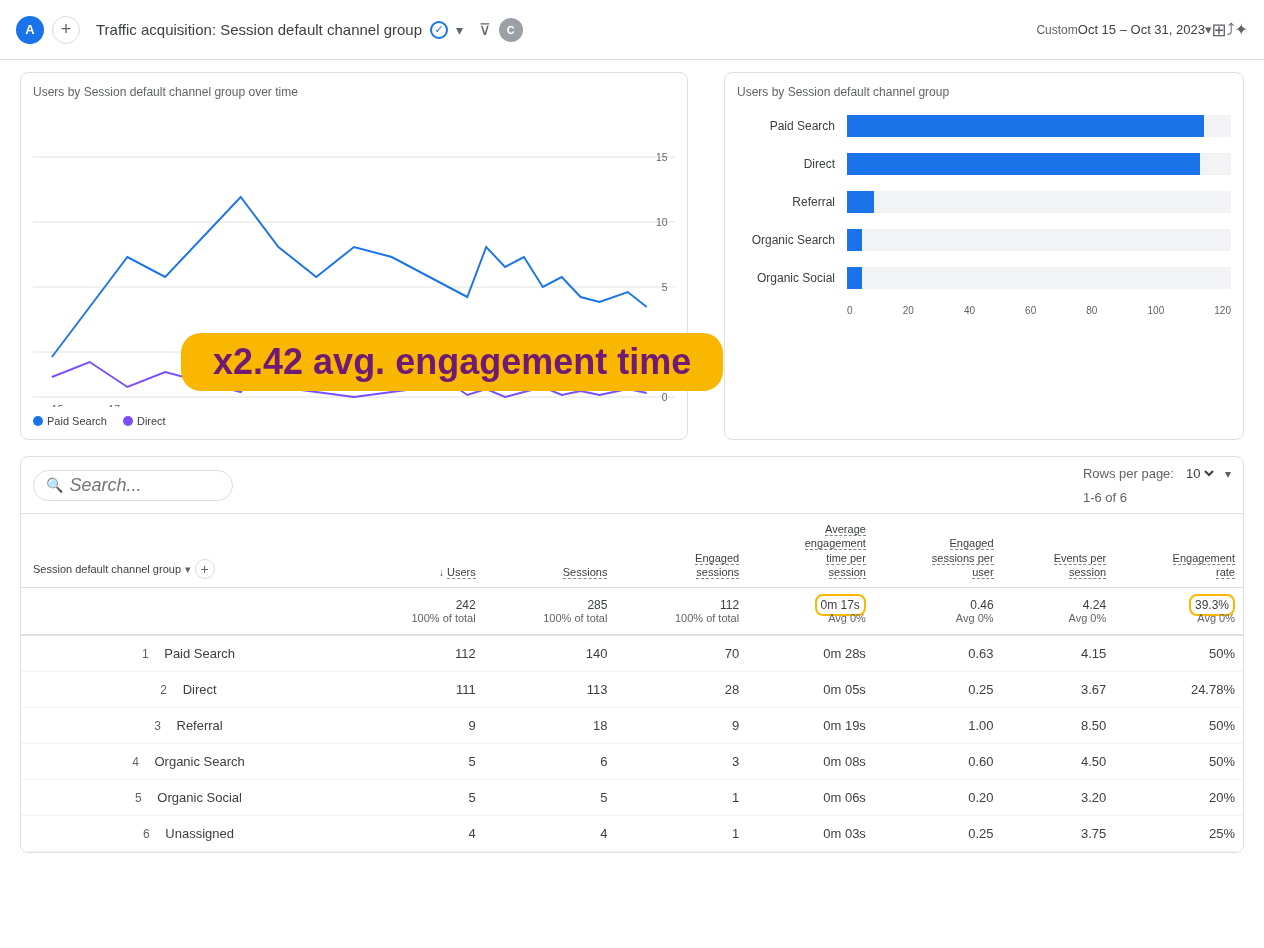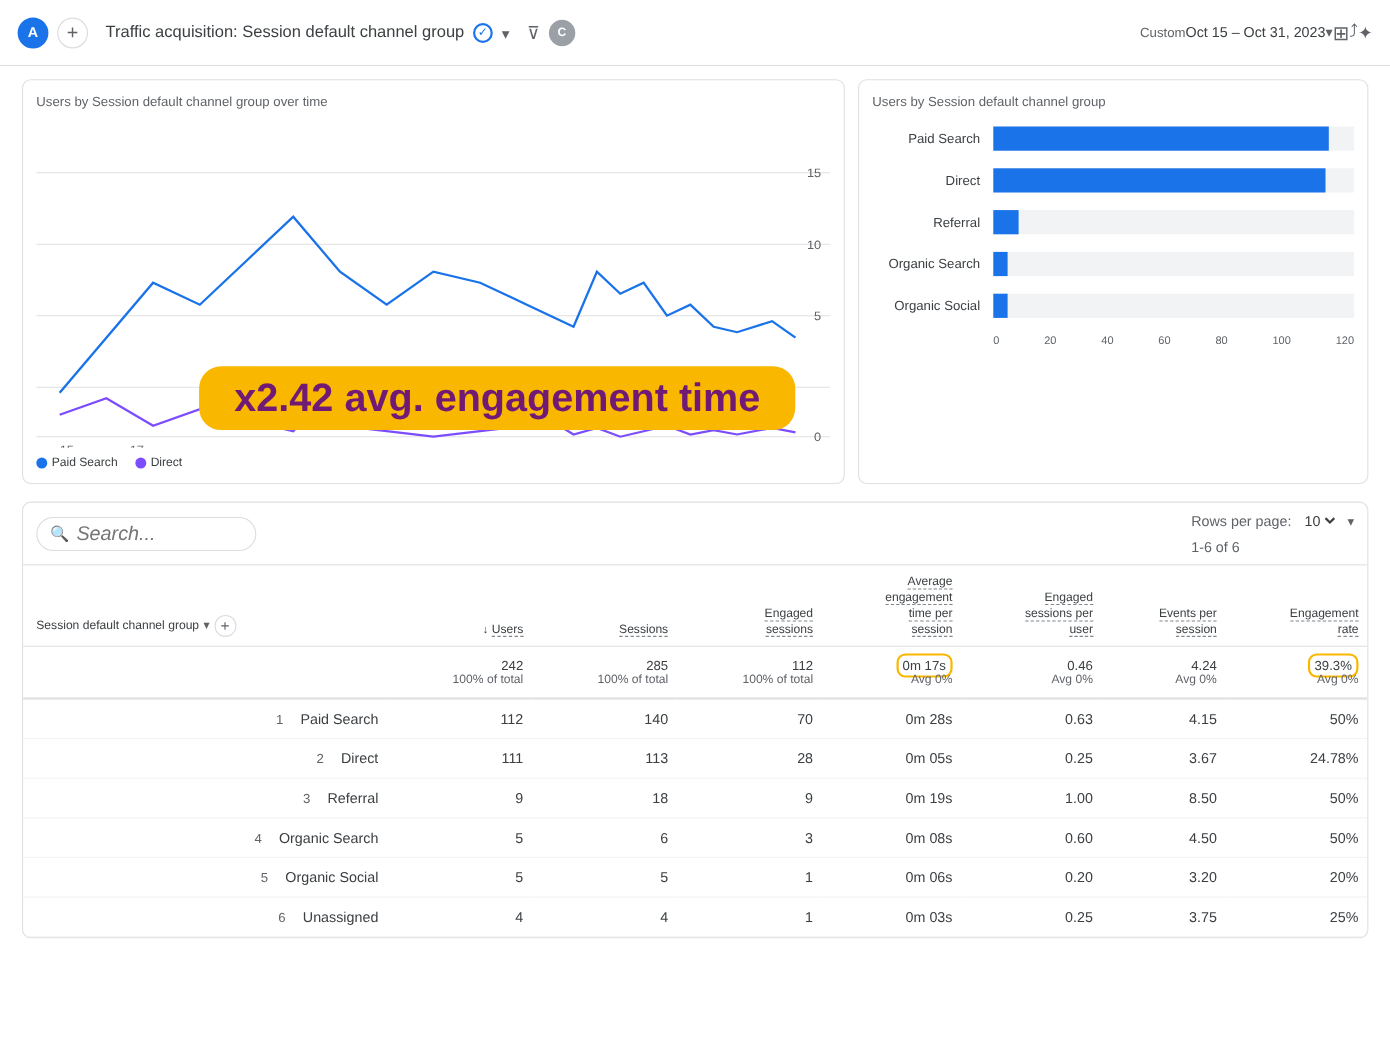--- a/index.html
+++ b/index.html
@@ -11,23 +11,23 @@
     .add-btn { width: 28px; height: 28px; border-radius: 50%; border: 1px solid #dadce0; background: none; cursor: pointer; font-size: 18px; color: #5f6368; display: flex; align-items: center; justify-content: center; margin-right: 16px; }
     .page-title { font-size: 15px; font-weight: 500; color: #3c4043; flex: 1; display: flex; align-items: center; gap: 8px; }
     .c-badge { width: 24px; height: 24px; border-radius: 50%; background: #9aa0a6; color: white; display: flex; align-items: center; justify-content: center; font-size: 11px; font-weight: 600; }
     .header-actions { display: flex; align-items: center; }
     .date-custom { color: #5f6368; font-size: 12px; }
 
     
     .content { padding: 12px 20px; }
 
     
-    .charts-row { display: flex; gap: 12px; margin-bottom: 16px; }
+    .charts-row { display: flex; gap: 36px; margin-bottom: 16px; }
     .line-chart-container { flex: 1; border: 1px solid #e0e0e0; border-radius: 8px; padding: 12px; position: relative; min-height: 340px; }
-    .bar-chart-container { width: 464px; border: 1px solid #e0e0e0; border-radius: 8px; padding: 12px; min-height: 340px; }
+    .bar-chart-container { width: 520px; border: 1px solid #e0e0e0; border-radius: 8px; padding: 12px; min-height: 340px; }
     .chart-title { font-size: 12px; color: #5f6368; margin-bottom: 8px; }
 
     
     .bar-chart { padding: 8px 0; }
     .bar-row { display: flex; align-items: center; margin-bottom: 16px; }
     .bar-label { width: 110px; font-size: 12px; color: #3c4043; text-align: right; padding-right: 12px; white-space: nowrap; }
     .bar-track { flex: 1; height: 22px; background: #f1f3f4; position: relative; }
     .bar-fill { height: 100%; background: #1a73e8; }
     .bar-x-axis { display: flex; justify-content: space-between; padding-left: 110px; font-size: 10px; color: #5f6368; margin-top: 4px; }
 
@@ -47,21 +47,21 @@
     .rows-per-page { display: flex; align-items: center; gap: 8px; font-size: 13px; color: #5f6368; }
     .rows-select { border: none; font-size: 13px; color: #3c4043; cursor: pointer; background: transparent; }
     .pagination-info { font-size: 13px; color: #5f6368; }
 
     
     .data-table { width: 100%; border-collapse: collapse; }
     .data-table th { font-size: 11px; color: #3c4043; font-weight: 500; padding: 8px 8px; text-align: right; border-bottom: 1px solid #e0e0e0; vertical-align: bottom; line-height: 1.3; cursor: pointer; }
     .data-table th:first-child { text-align: left; padding-left: 12px; }
     .data-table th .col-header { border-bottom: 1px dashed #80868b; display: inline; }
     .data-table td { padding: 10px 8px; border-bottom: 1px solid #f1f3f4; text-align: right; font-size: 13px; color: #3c4043; }
-    .data-table td:first-child { text-align: right; padding-left: 12px; }
+    .data-table td:first-child { text-align: center; padding-left: 12px; }
     .row-number { color: #5f6368; margin-right: 12px; font-size: 12px; }
     .channel-name { font-weight: 500; }
     .totals-row td { font-weight: 500; font-size: 12px; color: #3c4043; border-bottom: 2px solid #e0e0e0; }
     .sub-label { display: block; font-size: 11px; color: #5f6368; font-weight: 400; }
 
     
     .th-channel { display: flex; align-items: center; gap: 4px; }
     .add-col-btn { width: 20px; height: 20px; border-radius: 50%; border: 1px solid #dadce0; background: none; cursor: pointer; font-size: 14px; color: #5f6368; display: flex; align-items: center; justify-content: center; }
 
     

